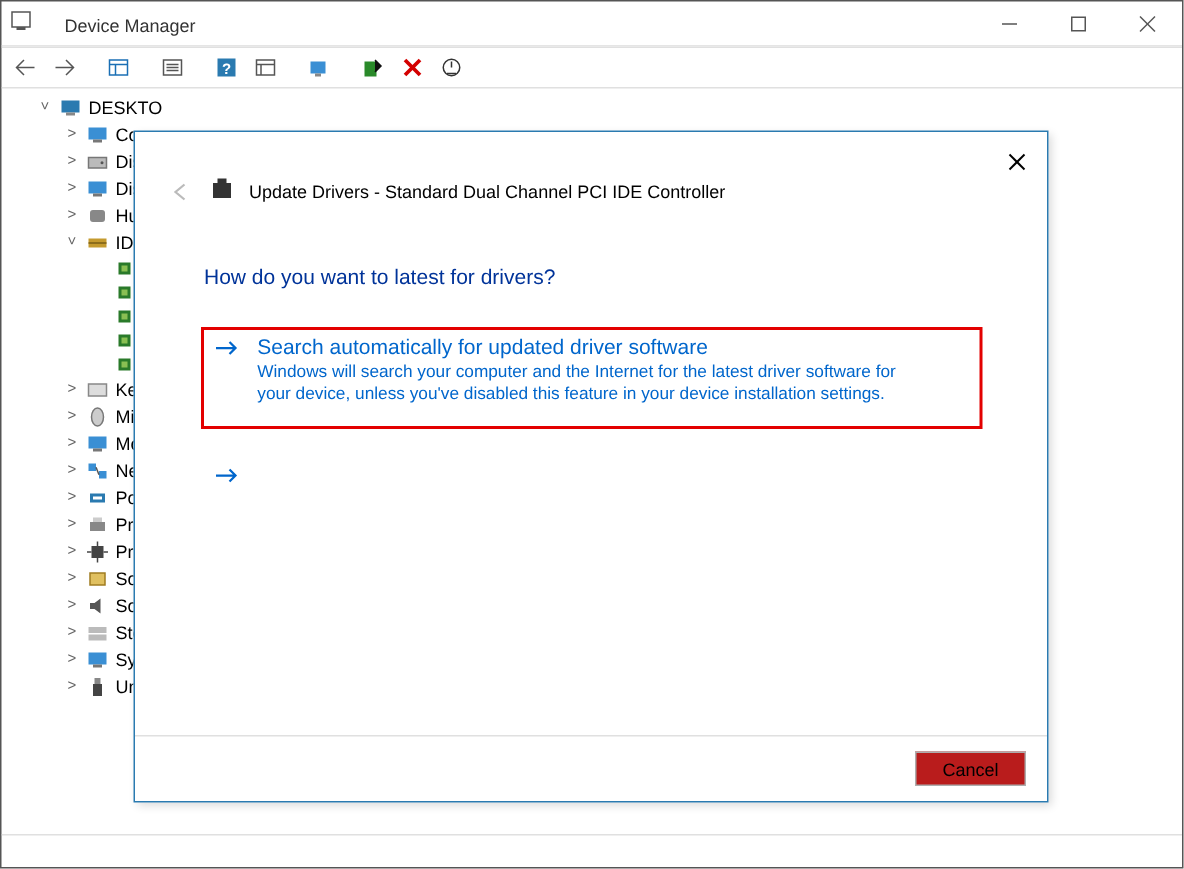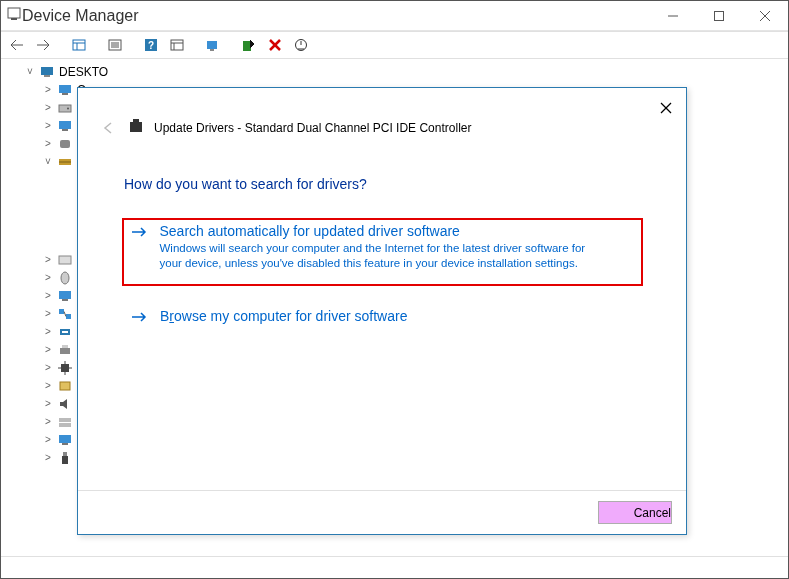--- a/index.html
+++ b/index.html
@@ -9,21 +9,21 @@
     width: 789px; height: 579px; border: 1px solid #555; position: relative;
     background: #fff; display: flex; flex-direction: column;
     margin: 0; overflow: hidden;
   }
 
   
   .titlebar {
     height: 30px; display: flex; align-items: center; justify-content: space-between;
     padding: 0 0 0 6px; border-bottom: 1px solid #e5e5e5;
   }
-  .title-left { display: flex; align-items: flex-end; gap: 1px; font-size: 16px; color: #333; }
+  .title-left { display: flex; align-items: flex-end; gap: 22px; font-size: 12px; color: #333; }
   .title-controls { display: flex; }
   .title-btn { width: 46px; height: 30px; display: flex; align-items: center; justify-content: center; }
   .title-btn svg { stroke: #555; stroke-width: 1; fill: none; }
 
   
   .menubar { height: 20px; display: flex; gap: 14px; padding: 0 8px; font-size: 12px; color: #000; align-items: center; }
   .menubar span u { text-decoration: underline; }
 
   
   .toolbar {
@@ -40,21 +40,21 @@
   .tree li { white-space: nowrap; line-height: 18px; position: relative; }
   .tree li .node { display:flex; align-items:center; gap:4px; }
   .tree .exp { width:10px; display:inline-block; color:#666; font-size:10px; text-align:center; }
   .tree .icon-slot { width:16px; height:16px; display:inline-flex; align-items:center; justify-content:center; }
 
   
   .statusbar { height: 22px; border-top: 1px solid #e0e0e0; }
 
   
   .wizard {
-    position: absolute; left: 76px; top: 86px; width: 610px; height: 448px;
+    position: absolute; left: 88px; top: 86px; width: 610px; height: 448px;
     background: #fff; border: 1px solid #2a7ab0; box-shadow: 2px 2px 6px rgba(0,0,0,0.15);
     display: flex; flex-direction: column;
   }
   .wizard-close { position: absolute; right: 8px; top: 8px; width: 24px; height: 24px;
     display:flex; align-items:center; justify-content:center; cursor: default; }
   .wizard-header { display:flex; align-items:center; gap:10px; padding: 30px 20px 0 20px; font-size: 12px; color:#000; }
   .wizard-back { width:20px; height:20px; display:flex; align-items:center; justify-content:center; color:#999; }
   .wizard-body { flex:1; padding: 14px 46px 0 46px; }
   .wizard-body h2 {
     color: #003399; font-weight: 400; font-size: 14px; margin: 24px 0 28px 0;
@@ -68,22 +68,22 @@
   .option .arrow { color:#0066cc; padding-top:2px; }
   .option .txt-wrap { display:flex; flex-direction:column; }
   .option .title { color:#0066cc; font-size:14px; }
   .option .desc  { color:#0066cc; font-size:11.5px; max-width: 430px; line-height:1.35; margin-top:2px; }
 
   .wizard-footer {
     height: 44px; border-top:1px solid #e0e0e0; display:flex; align-items:center;
     justify-content:flex-end; padding: 0 14px;
   }
   .btn {
-    min-width: 74px; height: 23px; font-size: 12px; background: #f0abfc;
-    border: 1px solid #adadad; display:flex; align-items:center; justify-content:flex-end;
+    min-width: 74px; height: 23px; font-size: 12px; background: #b91c1c;
+    border: 1px solid #adadad; display:flex; align-items:center; justify-content:center;
   }
 
   
   svg { overflow: visible; }
 </style>
 </head>
 <body>
 
 <div class="window">
 
@@ -493,21 +493,21 @@
       <span>
         <svg width="16" height="16">
             <rect x="2" y="3" width="12" height="10" fill="#333"></rect>
             <rect x="5" y="0" width="6" height="3" fill="#333"></rect>
           </svg>
       </span>
       <span>Update Drivers - Standard Dual Channel PCI IDE Controller</span>
     </div>
 
     <div class="wizard-body">
-      <h2>How do you want to search for drivers?</h2>
+      <h2>How do you want to latest for drivers?</h2>
 
       <div class="option highlighted">
         <span class="arrow">
           <svg width="18" height="14">
               <path d="M2 7 H15 M11 3 L15 7 L11 11" stroke="#0066cc" fill="none" stroke-width="1.5"></path>
             </svg>
         </span>
         <span class="txt-wrap">
           <span class="title">Search automatically for updated driver software</span>
           <span class="desc">Windows will search your computer and the Internet for the latest driver software for your device, unless you've disabled this feature in your device installation settings.</span>
@@ -516,21 +516,20 @@
 
       <div style="height:22px"></div>
 
       <div class="option">
         <span class="arrow">
           <svg width="18" height="14">
               <path d="M2 7 H15 M11 3 L15 7 L11 11" stroke="#0066cc" fill="none" stroke-width="1.5"></path>
             </svg>
         </span>
         <span class="txt-wrap">
-          <span class="title">B<u>r</u>owse my computer for driver software</span>
         </span>
       </div>
     </div>
 
     <div class="wizard-footer">
       <div class="btn">
         <span>Cancel</span>
       </div>
     </div>
   </div>

